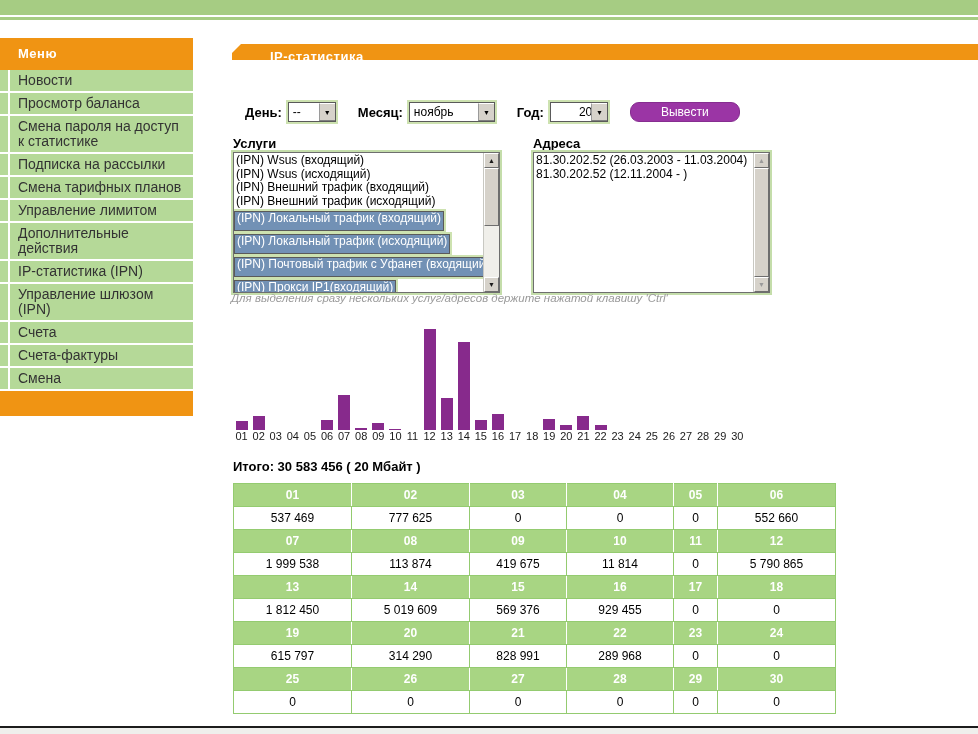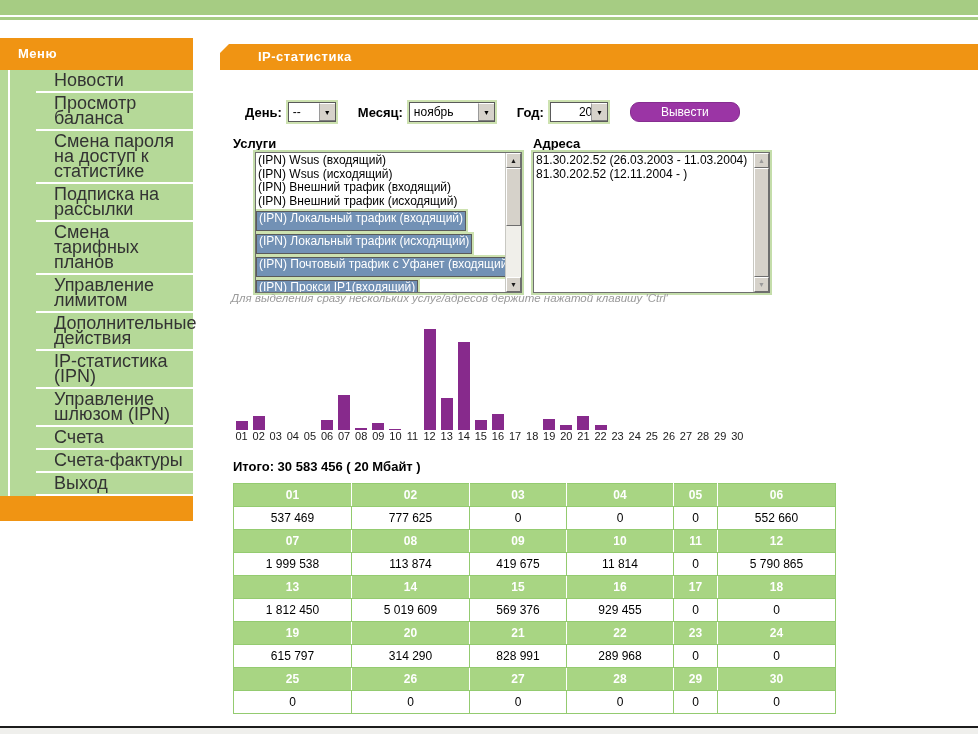--- a/index.html
+++ b/index.html
@@ -20,27 +20,27 @@
   
   .band-a{position:absolute;left:0;top:0;width:100%;height:15px;background:var(--band-green);}
   .band-b{position:absolute;left:0;top:17px;width:100%;height:3px;background:var(--band-green);}
 
   
   .sidebar{position:absolute;left:0;top:38px;width:193px;}
   .menu-header{height:32px;line-height:32px;background:var(--accent-orange);color:#fff;
                font-weight:bold;font-size:13px;padding-left:18px;letter-spacing:.5px;}
   .menu-items{position:relative;background:var(--menu-green);}
   .menu-items::before{content:"";position:absolute;left:8px;top:0;bottom:0;width:2px;background:#fff;z-index:2;}
-  .menu-item{padding:3px 6px 3px 18px;font-size:18px;line-height:15px;color:#333;
-             border-bottom:2px solid #fff;cursor:pointer;margin-left:36px;}
+  .menu-item{padding:3px 6px 3px 18px;font-size:14px;line-height:15px;color:#333;
+             border-bottom:2px solid #fff;cursor:pointer;}
   .menu-item:last-child{border-bottom:2px solid #fff;}
   .menu-footer{height:25px;background:var(--accent-orange);}
 
   
-  .page-header{position:absolute;left:220px;top:44px;right:0;height:26px;background:var(--accent-orange);
+  .page-header{position:absolute;left:232px;top:44px;right:0;height:16px;background:var(--accent-orange);
                clip-path:polygon(0 9px,9px 0,100% 0,100% 100%,0 100%);}
   .page-header .ttl{position:absolute;left:38px;top:0;line-height:26px;color:#fff;
                     font-weight:bold;font-size:13px;letter-spacing:.5px;}
 
   
   .filters{position:absolute;left:245px;top:101px;display:flex;align-items:center;height:22px;}
   .filters label{font-weight:bold;font-size:13px;margin-right:6px;}
   .sel{display:inline-flex;align-items:stretch;height:20px;background:#fff;border:1px solid #5a5a5a;
        box-shadow:0 0 0 2px #cde2b0;margin-right:22px;}
   .sel .val{font-size:12px;line-height:18px;padding:0 4px;flex:1;overflow:hidden;white-space:nowrap;}
@@ -51,21 +51,21 @@
   .sel-month{width:86px;}
   .sel-year{width:58px;padding-left:24px;}
   .submit{height:20px;padding:0 30px;background:var(--button-purple);color:#fff;border:1px solid #862d90;
           border-radius:9px;font-size:12px;font-family:"Liberation Sans",sans-serif;cursor:pointer;}
 
   
   .list-label{position:absolute;top:136px;font-weight:bold;font-size:13px;}
   .lab-services{left:233px;} .lab-addresses{left:533px;}
   .listbox{position:absolute;top:152px;height:141px;background:#fff;border:1px solid #6e6e6e;
            box-shadow:0 0 0 2px #c4ddaa;overflow:hidden;}
-  .lb-services{left:233px;width:267px;margin-left:22px;} .lb-addresses{left:533px;width:237px;}
+  .lb-services{left:233px;width:267px;} .lb-addresses{left:533px;width:237px;}
   .lb-items{position:absolute;left:0;top:1px;right:16px;bottom:0;overflow:hidden;}
   .lb-item{font-size:12px;line-height:13.5px;padding:0 2px;white-space:nowrap;cursor:default;color:#000;}
   .lb-item.sel{background:var(--selection-blue);color:#fff;}
   .lb-scroll{position:absolute;right:0;top:0;bottom:0;width:16px;background:#f0efea;border-left:1px solid #c8c8c2;}
   .sc-btn{position:absolute;left:0;width:15px;height:15px;background:#d6d2ca;border:1px solid;
           border-color:#fff #6e6e6e #6e6e6e #fff;font-size:7px;color:#1a1a1a;
           display:flex;align-items:center;justify-content:center;cursor:pointer;}
   .sc-up{top:0;} .sc-dn{bottom:0;}
   .sc-thumb{position:absolute;left:0;width:15px;background:#d6d2ca;border:1px solid;
             border-color:#fff #6e6e6e #6e6e6e #fff;cursor:pointer;}
@@ -113,21 +113,21 @@
         <div class="menu-item">Просмотр баланса</div>
         <div class="menu-item">Смена пароля на доступ к статистике</div>
         <div class="menu-item">Подписка на рассылки</div>
         <div class="menu-item">Смена тарифных планов</div>
         <div class="menu-item">Управление лимитом</div>
         <div class="menu-item">Дополнительные действия</div>
         <div class="menu-item">IP-статистика (IPN)</div>
         <div class="menu-item">Управление шлюзом (IPN)</div>
         <div class="menu-item">Счета</div>
         <div class="menu-item">Счета-фактуры</div>
-        <div class="menu-item">Выход</div>
+        <div class="menu-item">Смена</div>
       </div>
     <div class="menu-footer"></div>
   </div>
 
   <div class="page-header">
     <span class="ttl">IP-статистика</span>
   </div>
 
   <div class="filters">
     <label>День:</label>

